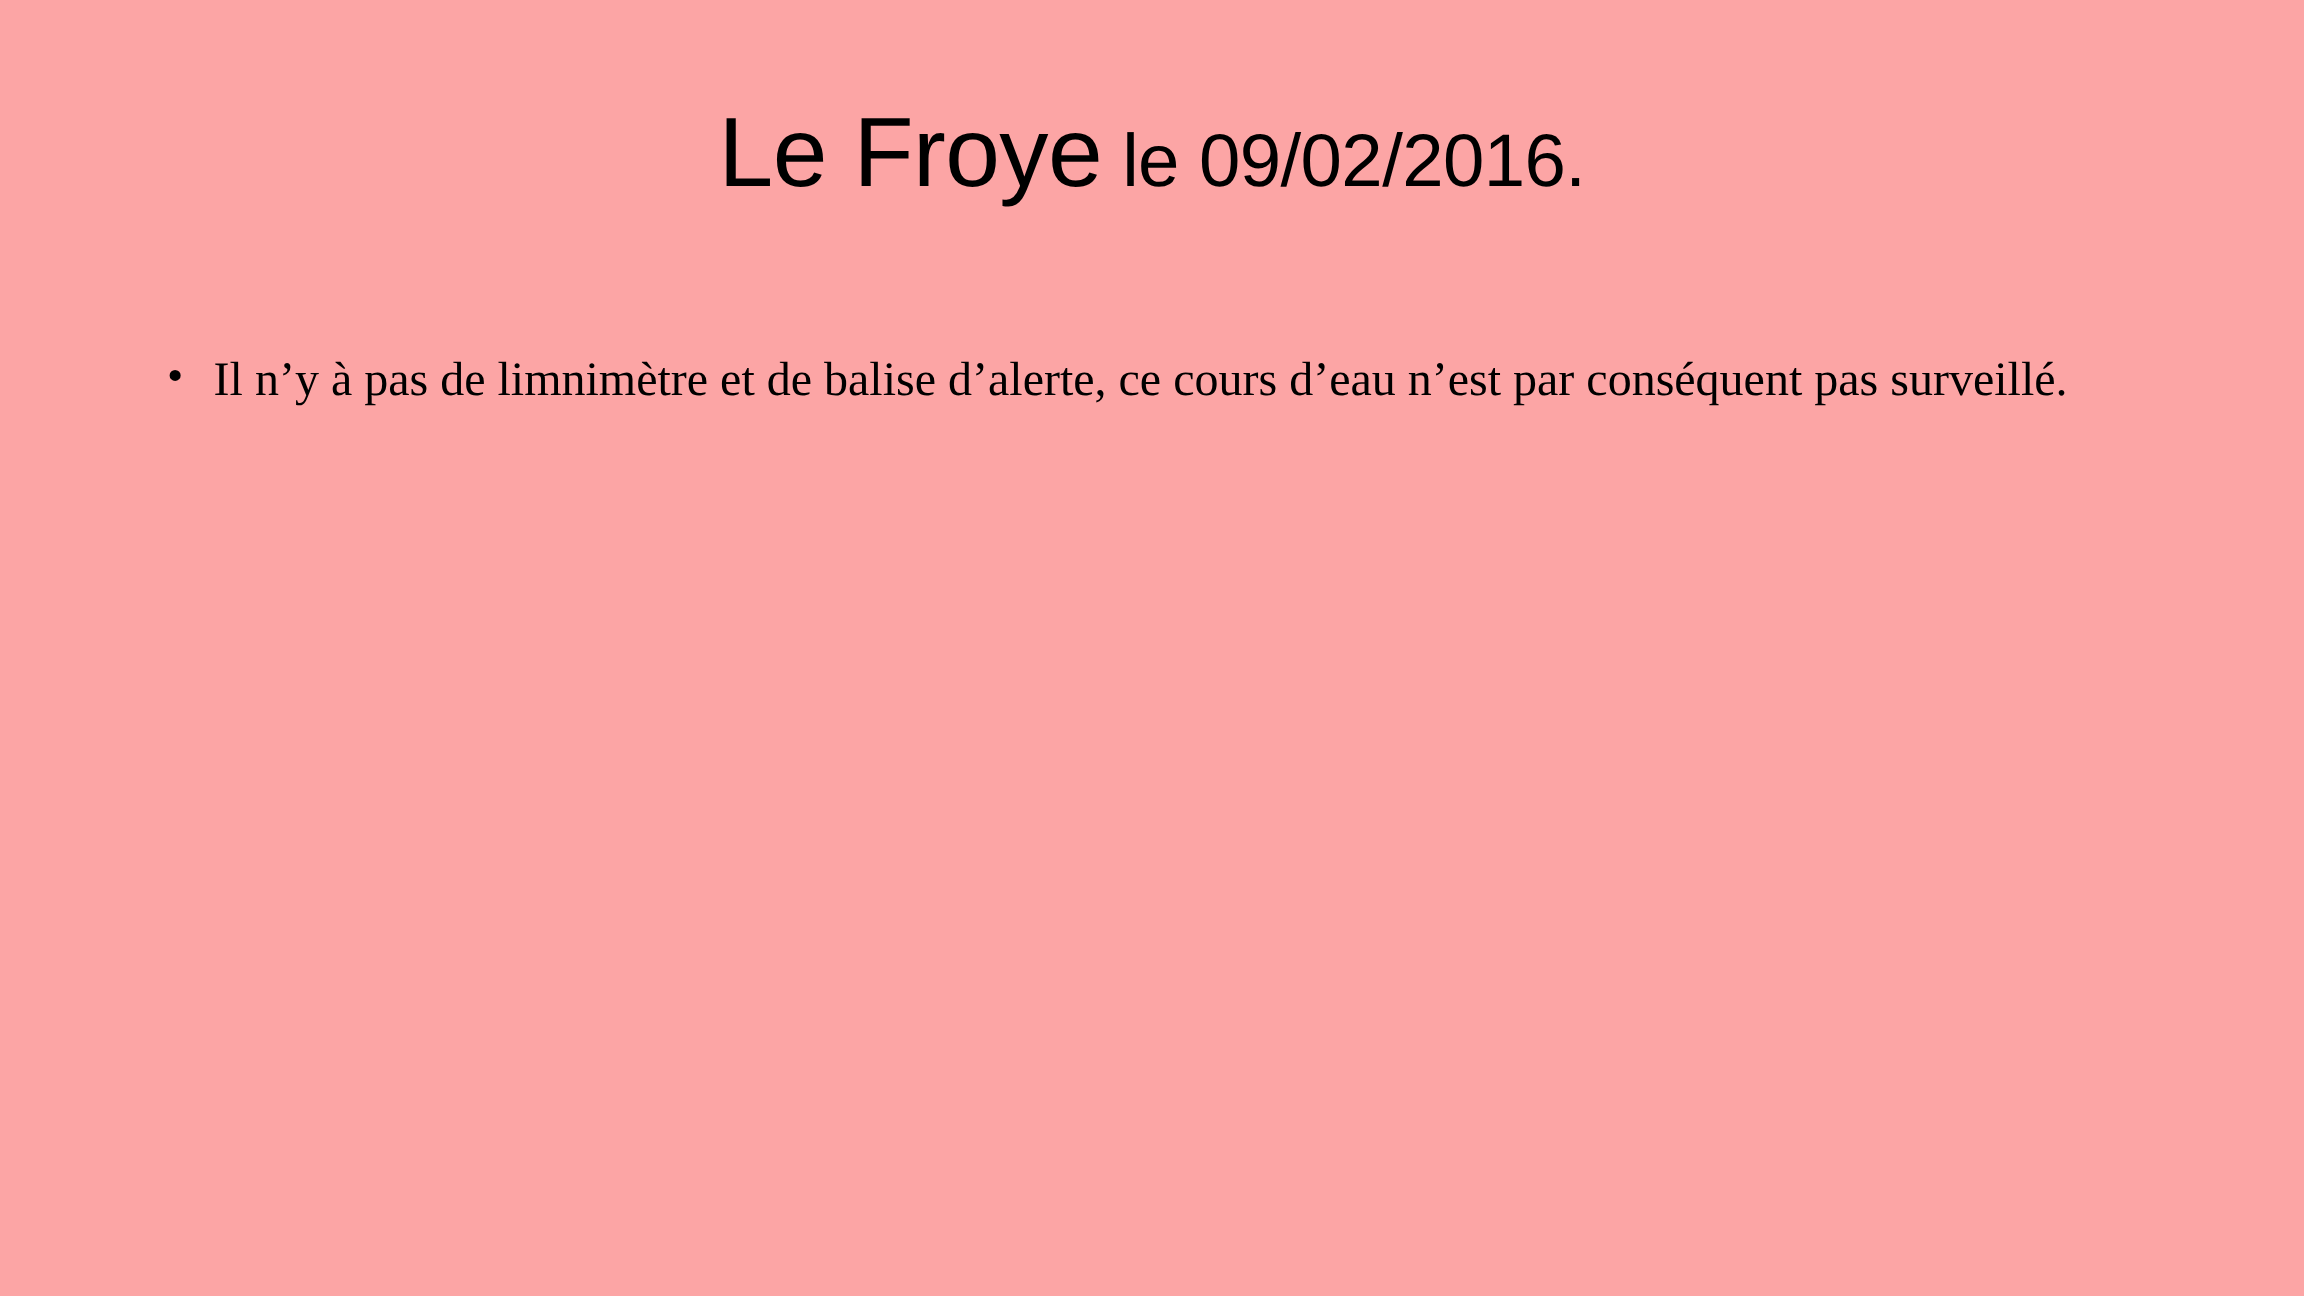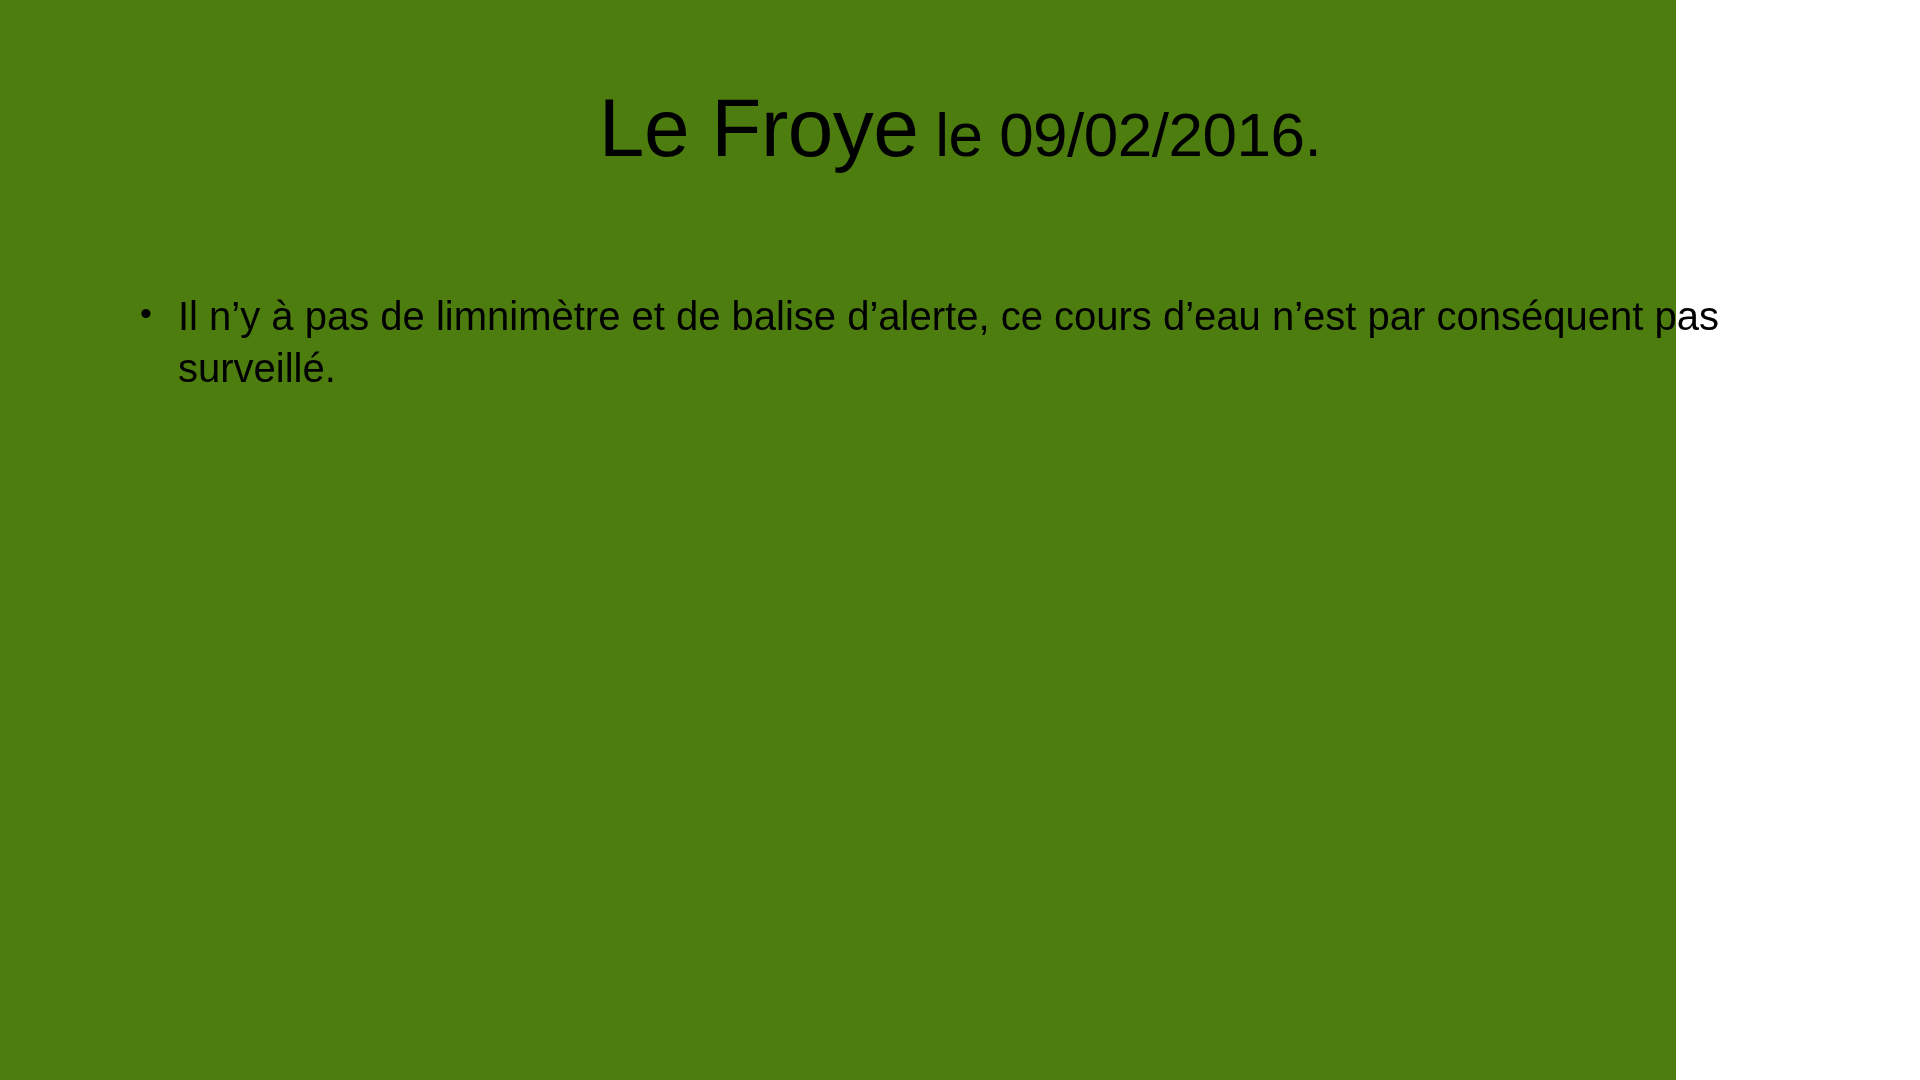--- a/index.html
+++ b/index.html
@@ -9,23 +9,23 @@
   }
   body {
     width: 1920px;
     height: 1080px;
     font-family: "Liberation Sans", sans-serif;
     color: #000000;
     overflow: hidden;
   }
   .slide {
     position: relative;
-    width: 1676px;
+    width: 1920px;
     height: 1080px;
-    background: #4d7c0f;
+    background: #fca5a5;
     box-sizing: border-box;
   }
   .slide-title {
     position: absolute;
     left: 0;
     top: 85px;
     width: 1920px;
     text-align: center;
     line-height: 1.05;
     white-space: nowrap;
@@ -54,20 +54,21 @@
   }
   .bullet-mark {
     width: 38px;
     flex: 0 0 38px;
     font-size: 34px;
     line-height: 1.38;
   }
   .bullet-text {
     flex: 1 1 auto;
     max-width: 1630px;
+    font-family: Liberation Serif, serif;
   }
 </style>
 </head>
 <body>
 
 <div class="slide">
 
   <div class="slide-title">
     <span class="title-main">Le Froye</span><span class="title-date"> le 09/02/2016.</span>
   </div>

